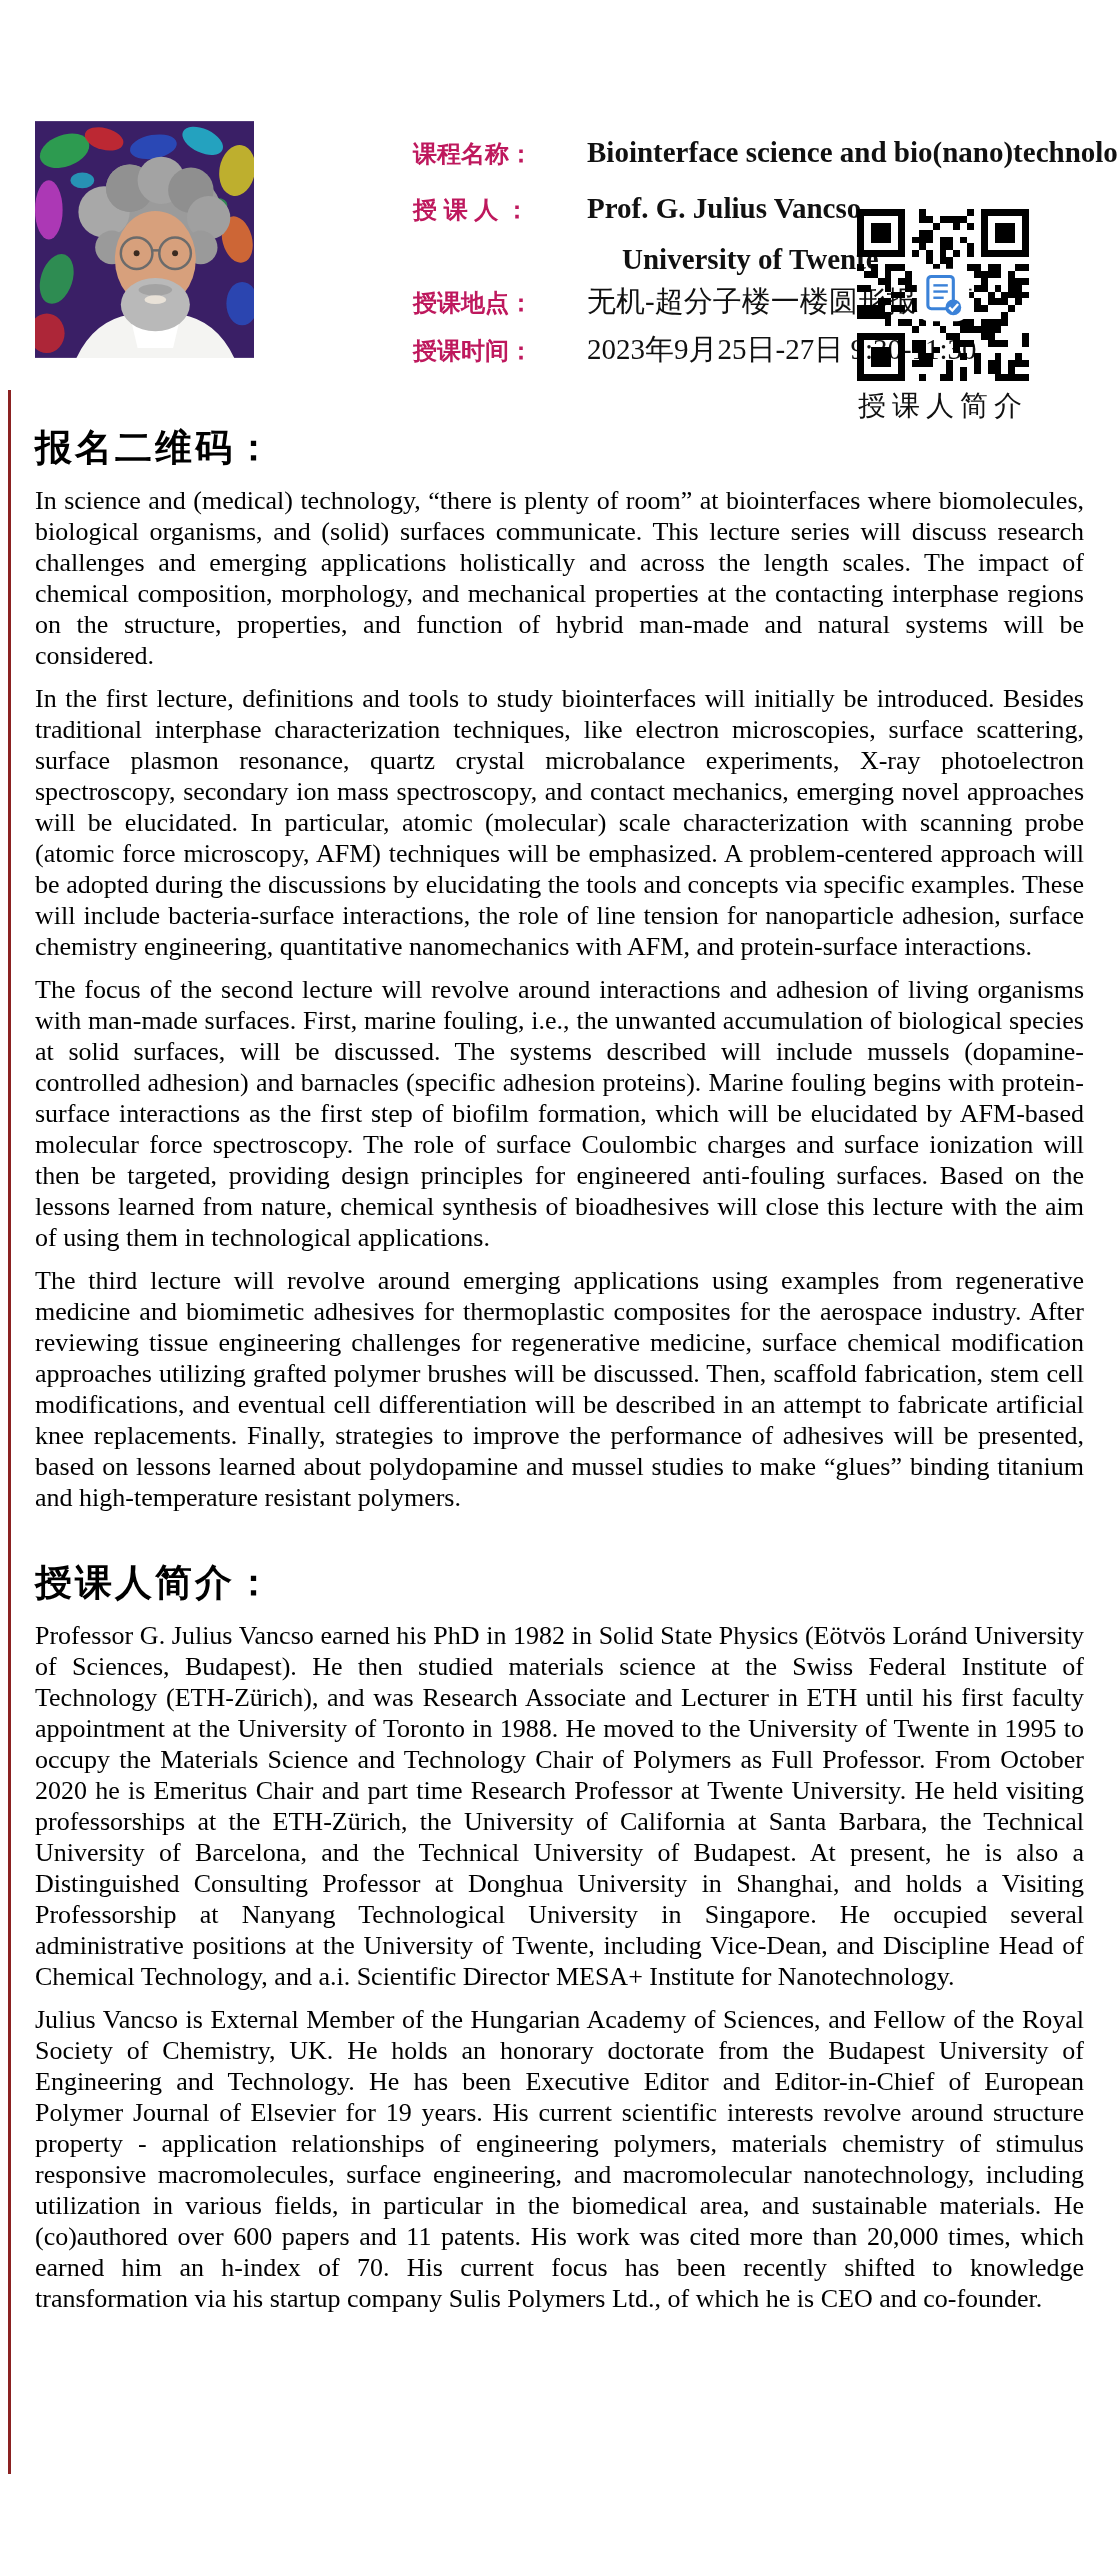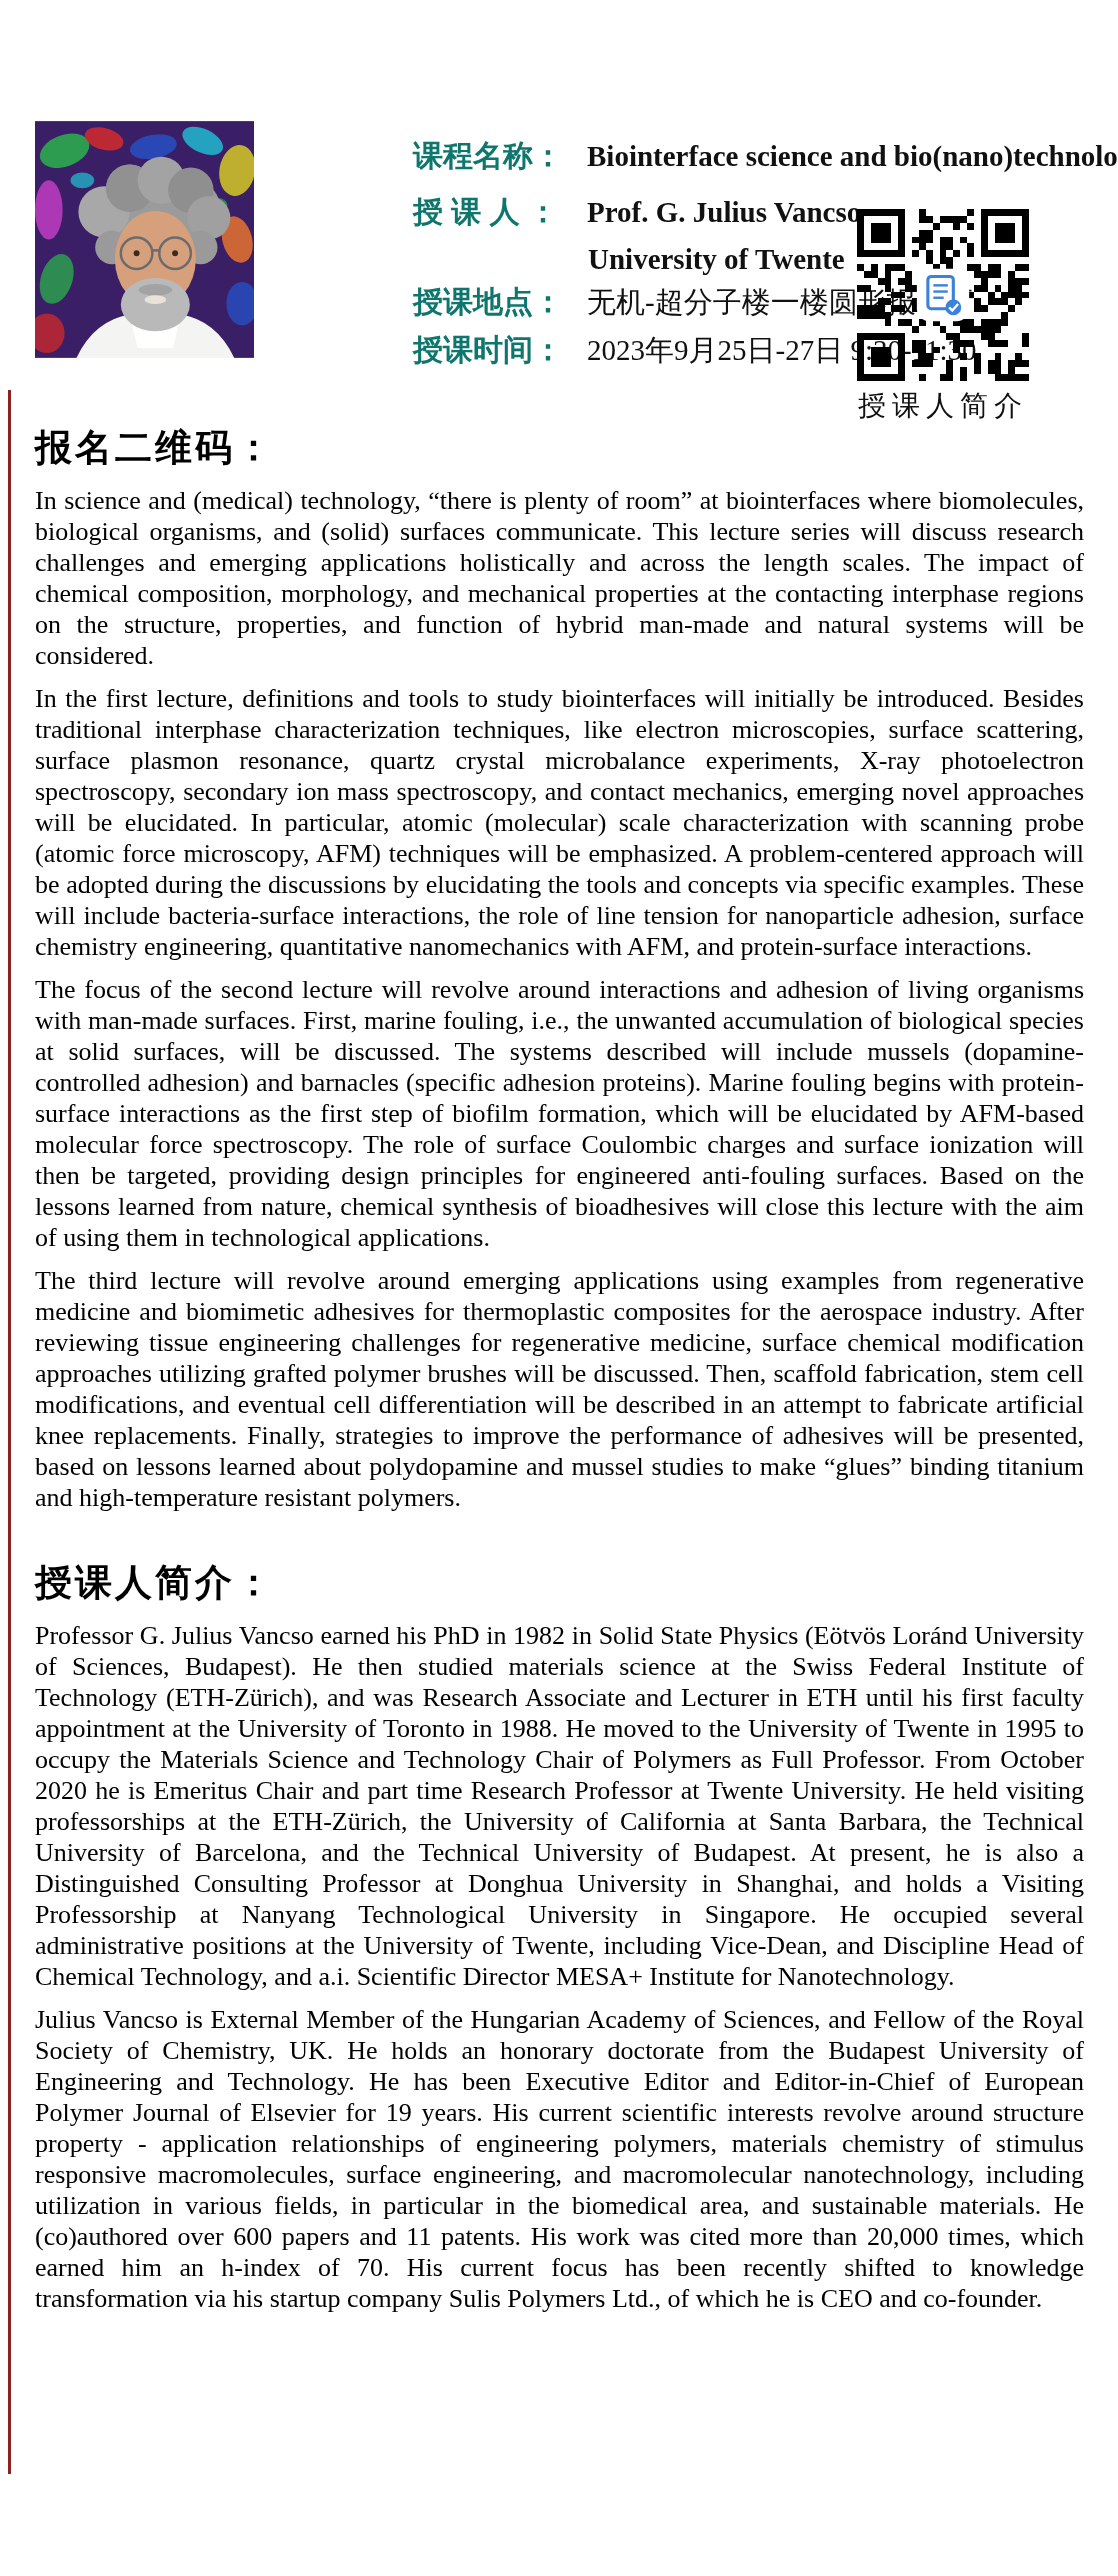--- a/index.html
+++ b/index.html
@@ -10,25 +10,25 @@
   .title{position:absolute;top:26px;left:0;width:100%;margin:0;text-align:center;
          font-family:"Liberation Sans",sans-serif;font-weight:bold;font-size:55px;
          letter-spacing:20px;text-indent:20px;color:#2f2fa2;}
 
   
   .accent-line{position:absolute;left:8px;top:390px;width:3px;height:2084px;background:#8b2222;}
 
   
   .photo{position:absolute;left:35px;top:121px;width:219px;height:237px;overflow:hidden;}
   .hrow{position:absolute;display:flex;align-items:baseline;white-space:nowrap;}
-  .hlabel{color:#0f766e;font-weight:bold;font-size:30px;width:174px;flex:none;
+  .hlabel{color:#be185d;font-weight:bold;font-size:24px;width:174px;flex:none;
           font-family:"Liberation Sans",sans-serif;}
   .hval-en{font-weight:bold;font-size:29px;color:#111;font-family:"Liberation Serif",serif;}
   .hval-cn{font-size:29px;color:#111;}
-  .r1{left:413px;top:136px;} .r2{left:413px;top:192px;} .r3{left:588px;top:243px;}
+  .r1{left:413px;top:136px;} .r2{left:413px;top:192px;} .r3{left:622px;top:243px;}
   .r4{left:413px;top:282px;} .r5{left:413px;top:330px;}
 
   
   .qr{position:absolute;left:857px;top:209px;width:172px;}
   .qr svg{display:block;}
   .qr-caption{margin-top:6px;text-align:center;font-size:28px;letter-spacing:6px;color:#111;}
 
   
   .content{position:absolute;left:35px;top:423px;width:1049px;}
   h2.sec{font-family:"Liberation Sans",sans-serif;font-weight:bold;font-size:37px;

